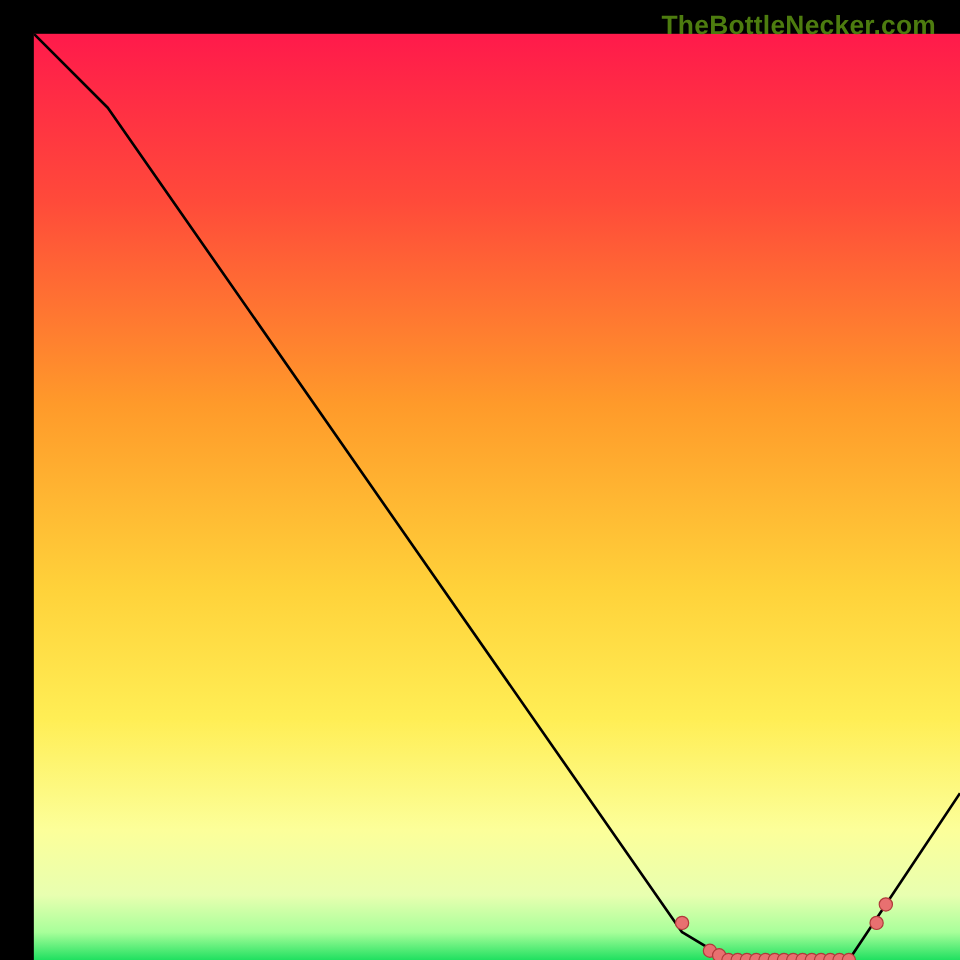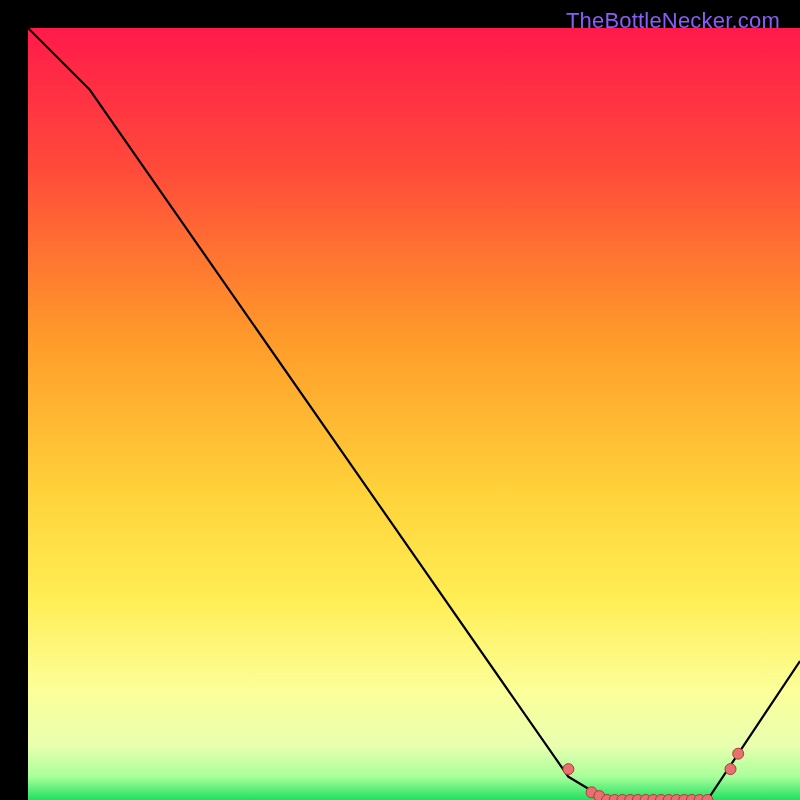--- a/index.html
+++ b/index.html
@@ -23,23 +23,23 @@
     position: absolute;
     left: 14px;
     top: 14px;
     width: 772px;
     height: 772px;
   }
   .attribution {
     position: absolute;
     top: 8px;
     right: 20px;
-    color: #8b5cf6;
+    color: #4d7c0f;
     font-size: 22px;
-    font-weight: 400;
+    font-weight: 700;
     letter-spacing: 0.2px;
   }
   svg { display: block; }
 </style>
 </head>
 <body>
 
 <div class="frame">
   <svg class="plot" viewBox="0 0 772 772" preserveAspectRatio="none">
     <defs>

